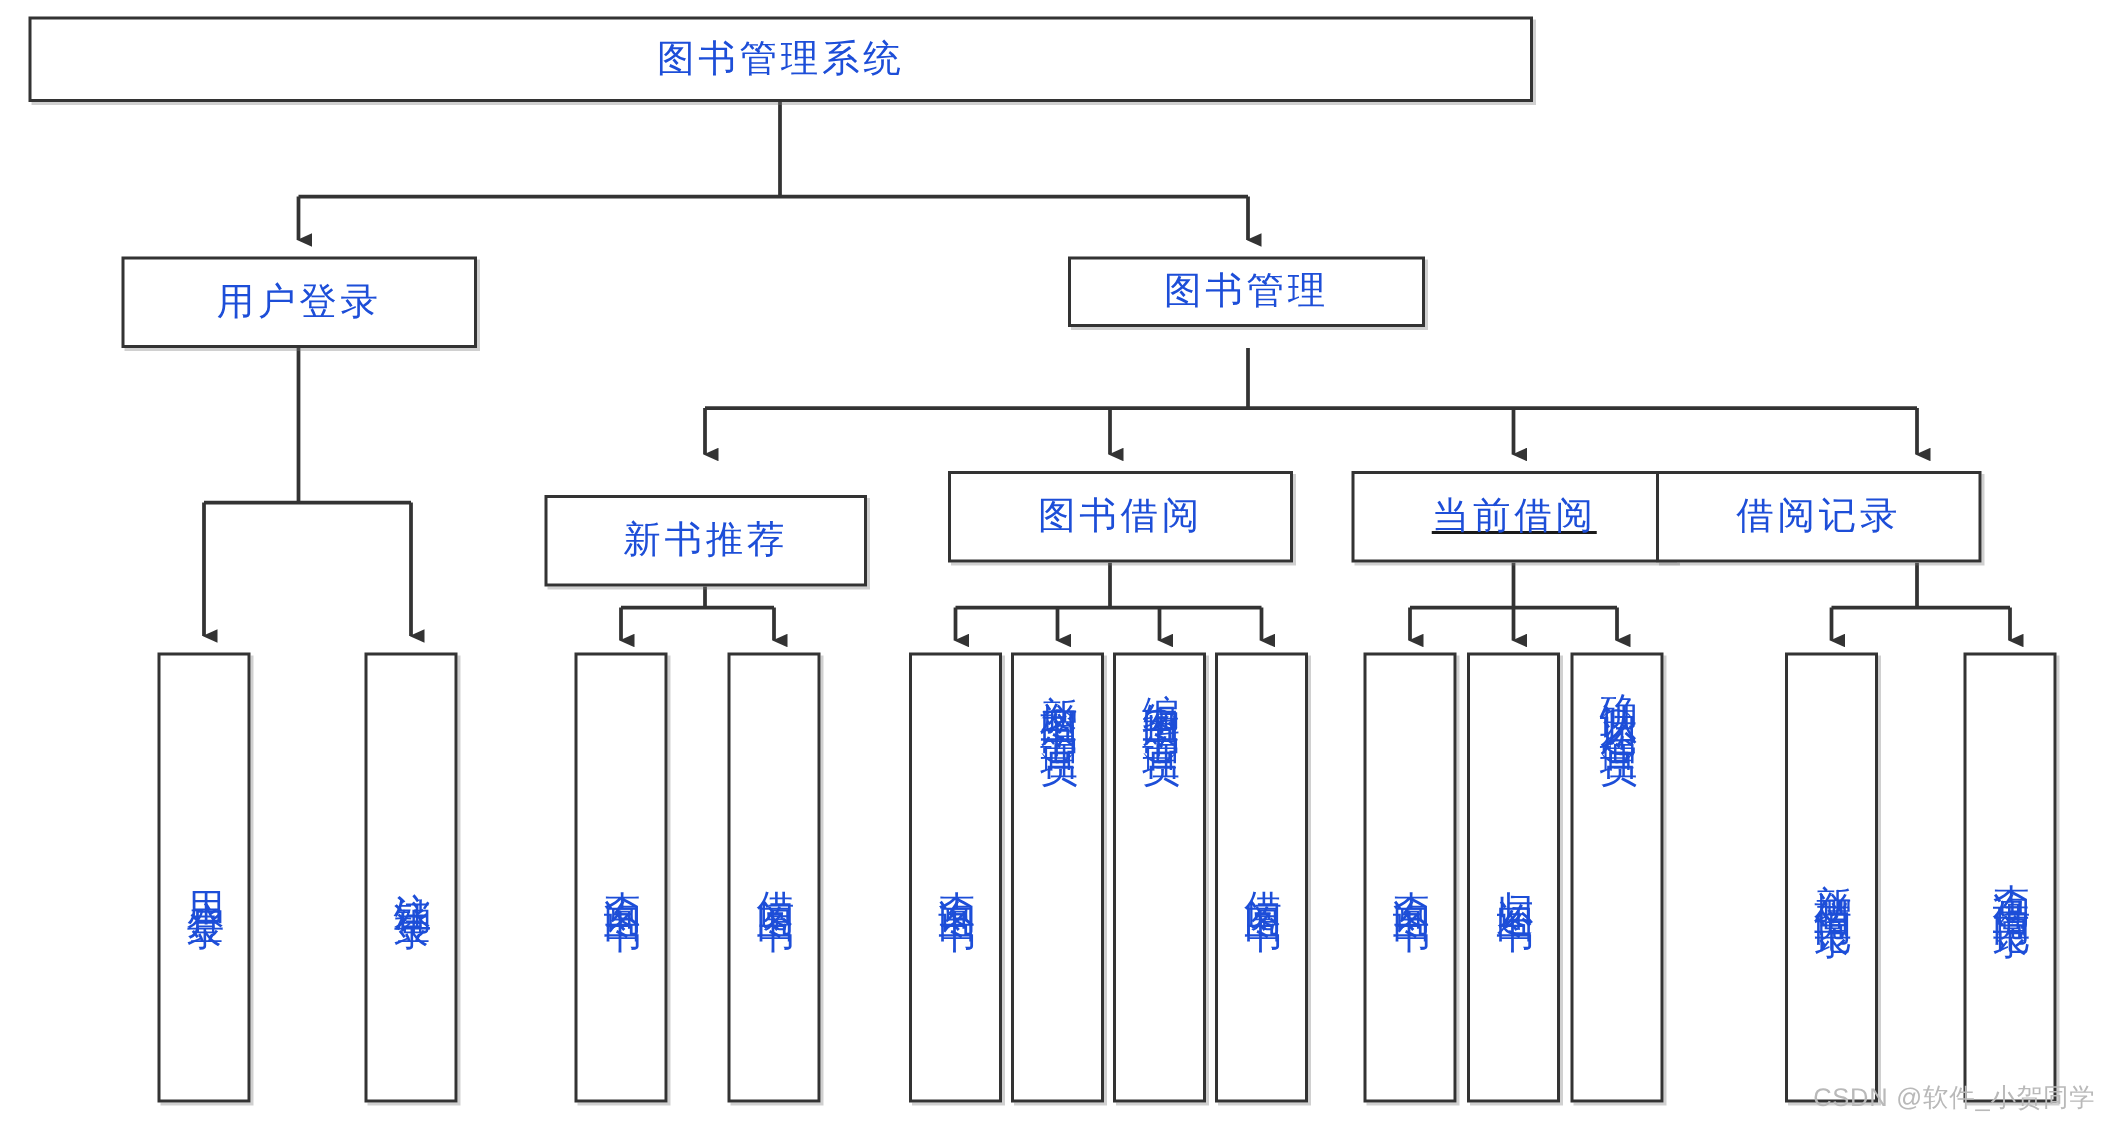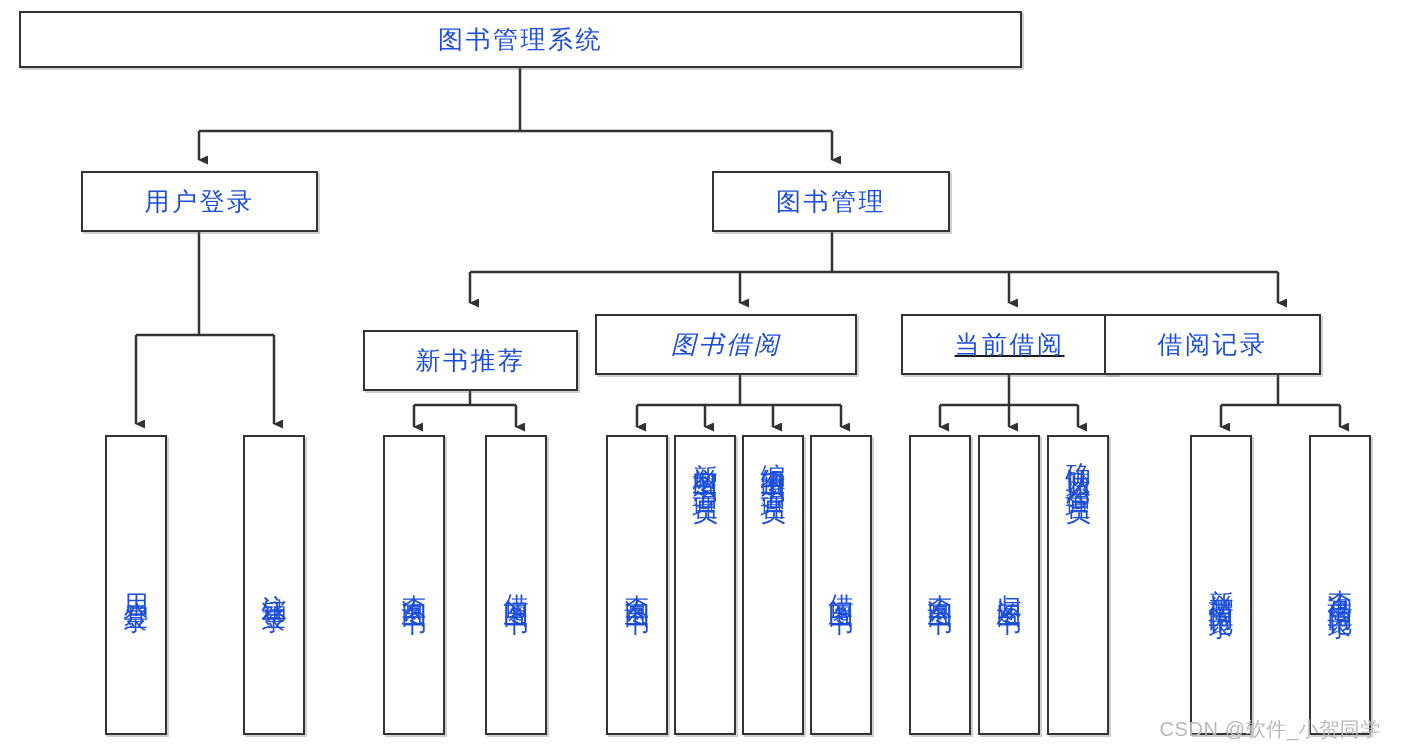--- a/index.html
+++ b/index.html
@@ -67,23 +67,23 @@
   }
   svg#wires {
     position: absolute;
     left: 0; top: 0;
     width: 1405px;
     height: 747px;
     pointer-events: none;
   }
   .wm {
     position: absolute;
-    right: 24px;
+    right: 8px;
     bottom: 4px;
-    font-size: 20px;
+    font-size: 17px;
     color: #b9b9b9;
     letter-spacing: 0.03em;
     white-space: nowrap;
   }
 </style>
 </head>
 <body>
 
 <div id="canvas">
 
@@ -137,28 +137,28 @@
     </g>
   </svg>
 
   <div class="node root h" style="left:19px; top:11px; width:1003px; height:57px;">
     <span class="label">图书管理系统</span>
   </div>
 
   <div class="node h" style="left:81px; top:171px; width:237px; height:61px;">
     <span class="label">用户登录</span>
   </div>
-  <div class="node h" style="left:712px; top:171px; width:238px; height:61px;">
+  <div class="node h" style="left:712px; top:171px; width:238px; height:47px;">
     <span class="label">图书管理</span>
   </div>
 
   <div class="node h" style="left:363px; top:330px; width:215px; height:61px;">
     <span class="label">新书推荐</span>
   </div>
-  <div class="node h" style="left:595px; top:314px; width:262px; height:61px;font-style:italic;">
+  <div class="node h" style="left:632px; top:314px; width:230px; height:61px;">
     <span class="label">图书借阅</span>
   </div>
   <div class="node h" style="left:901px; top:314px; width:217px; height:61px;text-decoration:underline;">
     <span class="label">当前借阅</span>
   </div>
   <div class="node h" style="left:1104px; top:314px; width:217px; height:61px;">
     <span class="label">借阅记录</span>
   </div>
 
   <div class="node v centered" style="left:105px; top:435px; width:62px; height:300px;">

